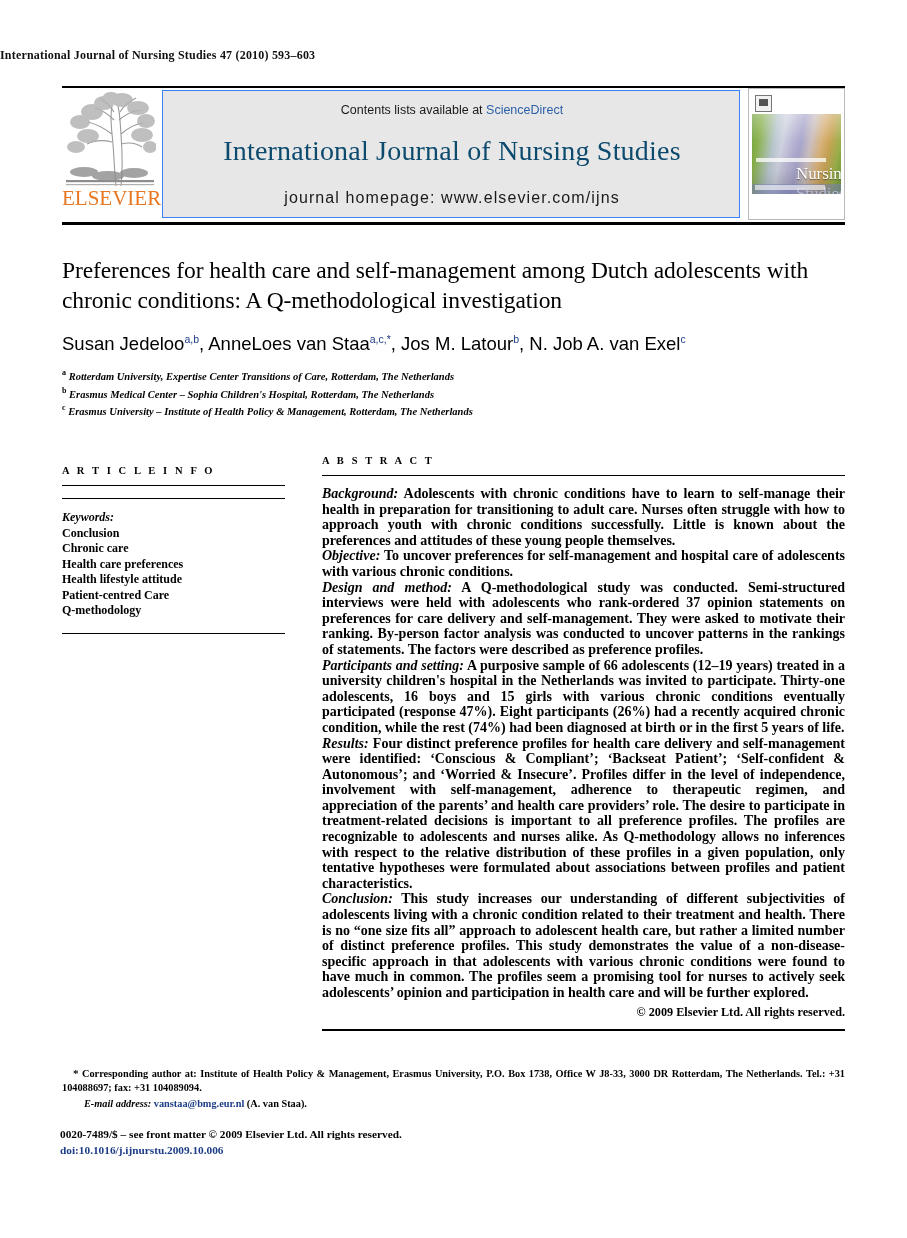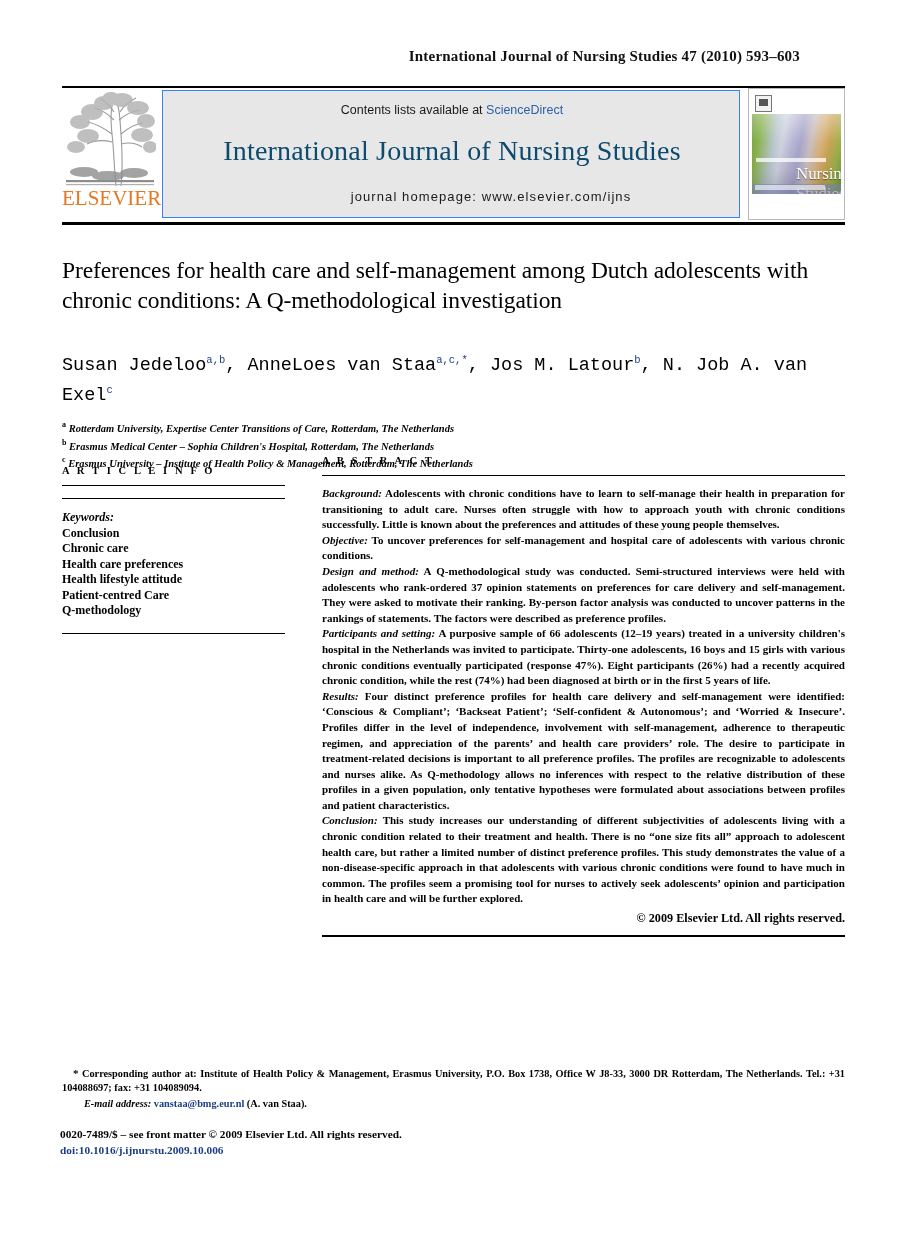--- a/index.html
+++ b/index.html
@@ -22,24 +22,24 @@
     width: 907px;
     height: 1238px;
     background: #fff;
   }
 
   
   .running-head {
     position: absolute;
     left: 0; top: 48px;
     width: 800px;
-    text-align: right;
-    font-family: "Liberation Serif", serif;
-    font-weight: bold;
-    font-size: 15px;
+    text-align: left;
+    font-family: "Liberation Serif", serif;
+    font-weight: bold;
+    font-size: 12px;
     letter-spacing: .2px;
     color: #111;
   }
 
   
   .masthead {
     position: absolute;
     left: 62px; top: 86px;
     width: 783px;
     height: 134px;
@@ -106,24 +106,23 @@
     font-size: 28px;
     color: #0c4a6e;
     letter-spacing: .2px;
   }
   .journal-homepage {
     position: absolute;
     left: 0; top: 98px;
     width: 578px;
     text-align: center;
     font-family: "Liberation Sans", sans-serif;
-    font-size: 13px;
+    font-size: 16px;
     letter-spacing: 1.1px;
     color: #1a1a1a;
-    padding-left: 39px;
   }
   .cover-thumb {
     position: absolute;
     left: 686px; top: 2px;
     width: 97px;
     height: 132px;
     border: 1px solid #b9b9b9;
     box-sizing: border-box;
     background: #fff;
     padding: 3px;
@@ -229,22 +228,22 @@
   .article-title {
     font-family: "Liberation Serif", serif;
     font-size: 23.5px;
     line-height: 30px;
     color: #000;
     margin: 0;
     font-weight: normal;
     letter-spacing: -.1px;
   }
   .authors {
-    margin-top: 33px;
-    font-family: Liberation Mono, monospace;
+    margin-top: 12px;
+    font-family: Liberation Sans, sans-serif;
     font-size: 18.5px;
     line-height: 24px;
     color: #000;
   }
   .authors sup {
     font-size: 10.5px;
     color: #1c3d86;
     vertical-align: super;
   }
   .affiliations {
@@ -313,21 +312,21 @@
   }
   .info-rule-bottom {
     margin-top: 14px;
     height: 1px;
     background: #000;
   }
 
   .abs-body {
     padding-top: 10px;
     font-family: "Liberation Serif", serif;
-    font-size: 11px;
+    font-size: 14px;
     line-height: 15.6px;
     font-weight: bold;
     color: #000;
     text-align: justify;
   }
   .abs-para {
     margin: 0;
     text-align: justify;
   }
   .abs-label {

